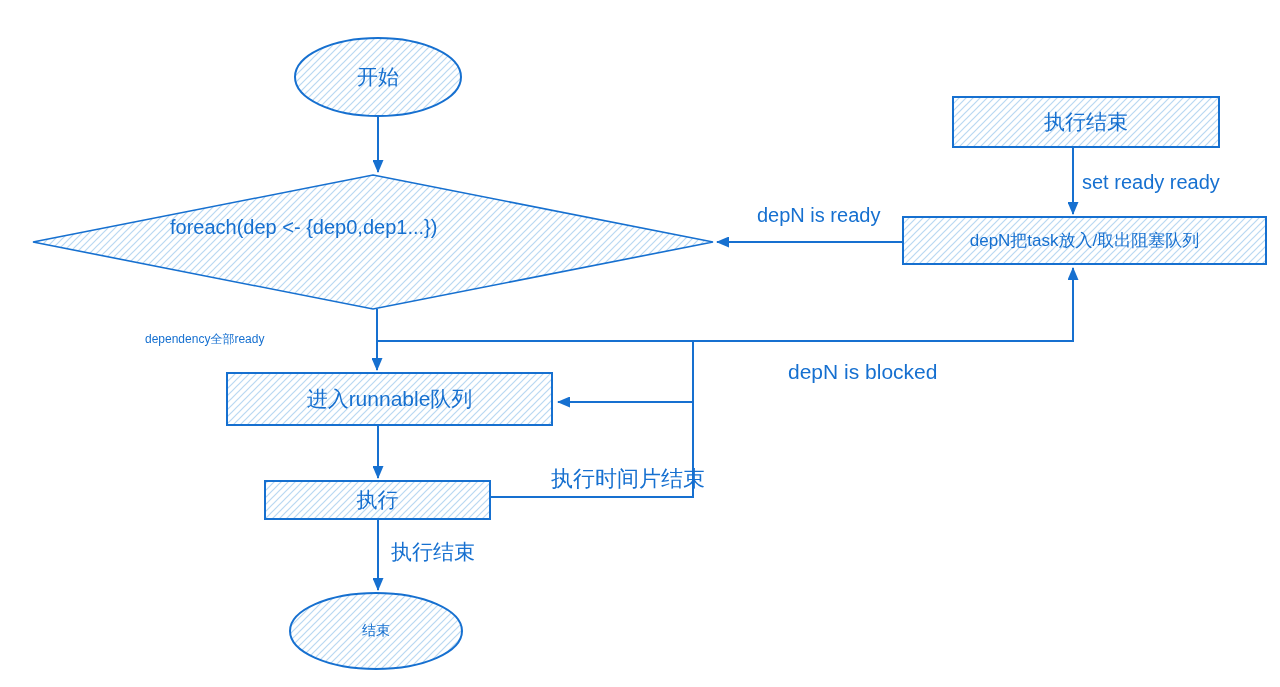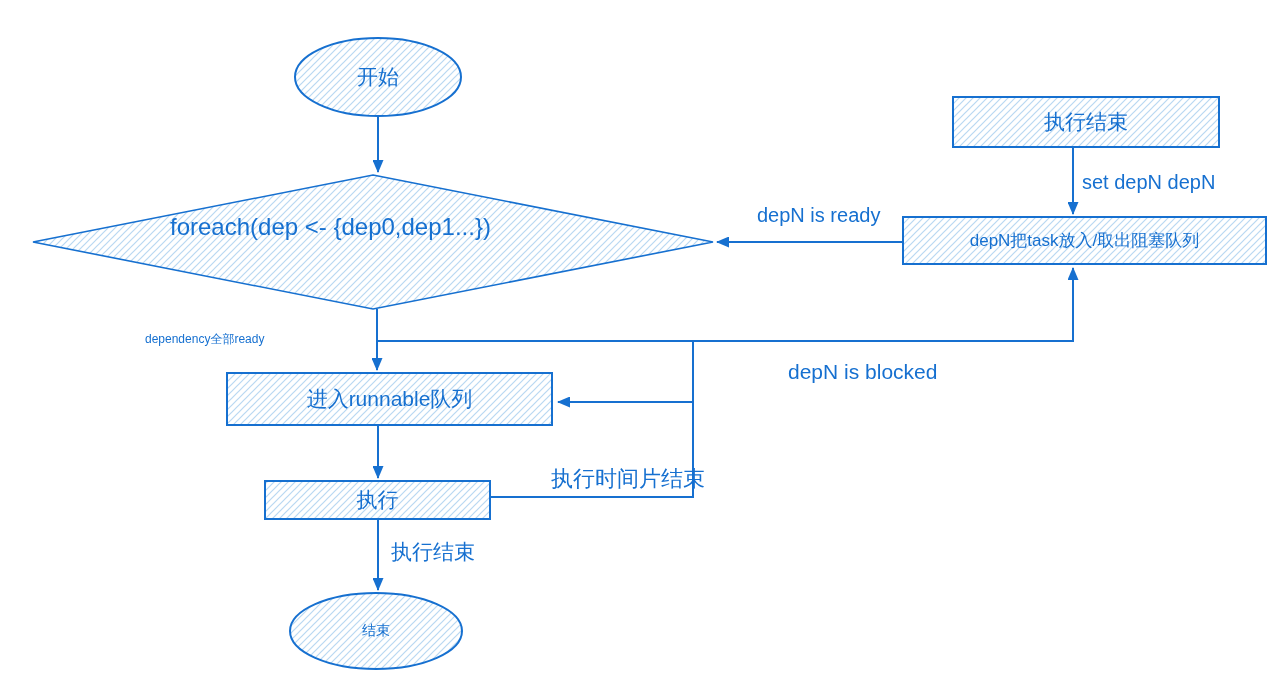--- a/index.html
+++ b/index.html
@@ -22,21 +22,21 @@
   .shape{stroke:var(--stroke);stroke-width:2;fill:url(#hatch);}
   .shape.thin{stroke-width:1.6;}
   .arrowhead{fill:var(--stroke);}
   .hatchline{stroke:var(--hatch);stroke-width:1.2;fill:none;}
   .hatchbg{fill:var(--bg);}
   .label{position:absolute;white-space:nowrap;color:var(--text);}
   .node-label{
     position:absolute;display:flex;align-items:center;justify-content:center;
     text-align:center;color:var(--text);
   }
-  .diamond-text{position:absolute;color:var(--text);font-size:24px;line-height:30px;text-align:right;}
+  .diamond-text{position:absolute;color:var(--text);font-size:20px;line-height:30px;text-align:right;}
   .diamond-text .l2{margin-left:26px;}
 </style>
 </head>
 <body>
 
 <div id="canvas">
 
   <svg id="diagram-svg" width="1280" height="687" viewBox="0 0 1280 687">
     <defs>
       <pattern id="hatch" patternUnits="userSpaceOnUse" width="7" height="7">
@@ -76,21 +76,21 @@
   <div class="node-label" style="left:953px;top:97px;width:266px;height:50px;font-size:21px;">执行结束</div>
 
   <div class="node-label" style="left:903px;top:217px;width:363px;height:47px;font-size:17px;">depN把task放入/取出阻塞队列</div>
 
   <div class="node-label" style="left:265px;top:481px;width:225px;height:38px;font-size:21px;">执行</div>
 
   <div class="node-label" style="left:227px;top:373px;width:325px;height:52px;font-size:21px;">进入runnable队列</div>
 
   <div class="node-label" style="left:290px;top:593px;width:172px;height:76px;font-size:14px;">结束</div>
 
-  <div class="label" style="left:1082px;top:171px;font-size:20px;">set depN depN</div>
+  <div class="label" style="left:1082px;top:171px;font-size:20px;">set ready ready</div>
 
   <div class="label" style="left:757px;top:204px;font-size:20px;">depN is ready</div>
 
   <div class="label" style="left:145px;top:331px;font-size:12px;">dependency全部ready</div>
 
   <div class="label" style="left:788px;top:360px;font-size:21px;">depN is blocked</div>
 
   <div class="label" style="left:551px;top:420px;font-size:22px;margin-top:44px;">执行时间片结束</div>
 
   <div class="label" style="left:391px;top:538px;font-size:21px;">执行结束</div>

